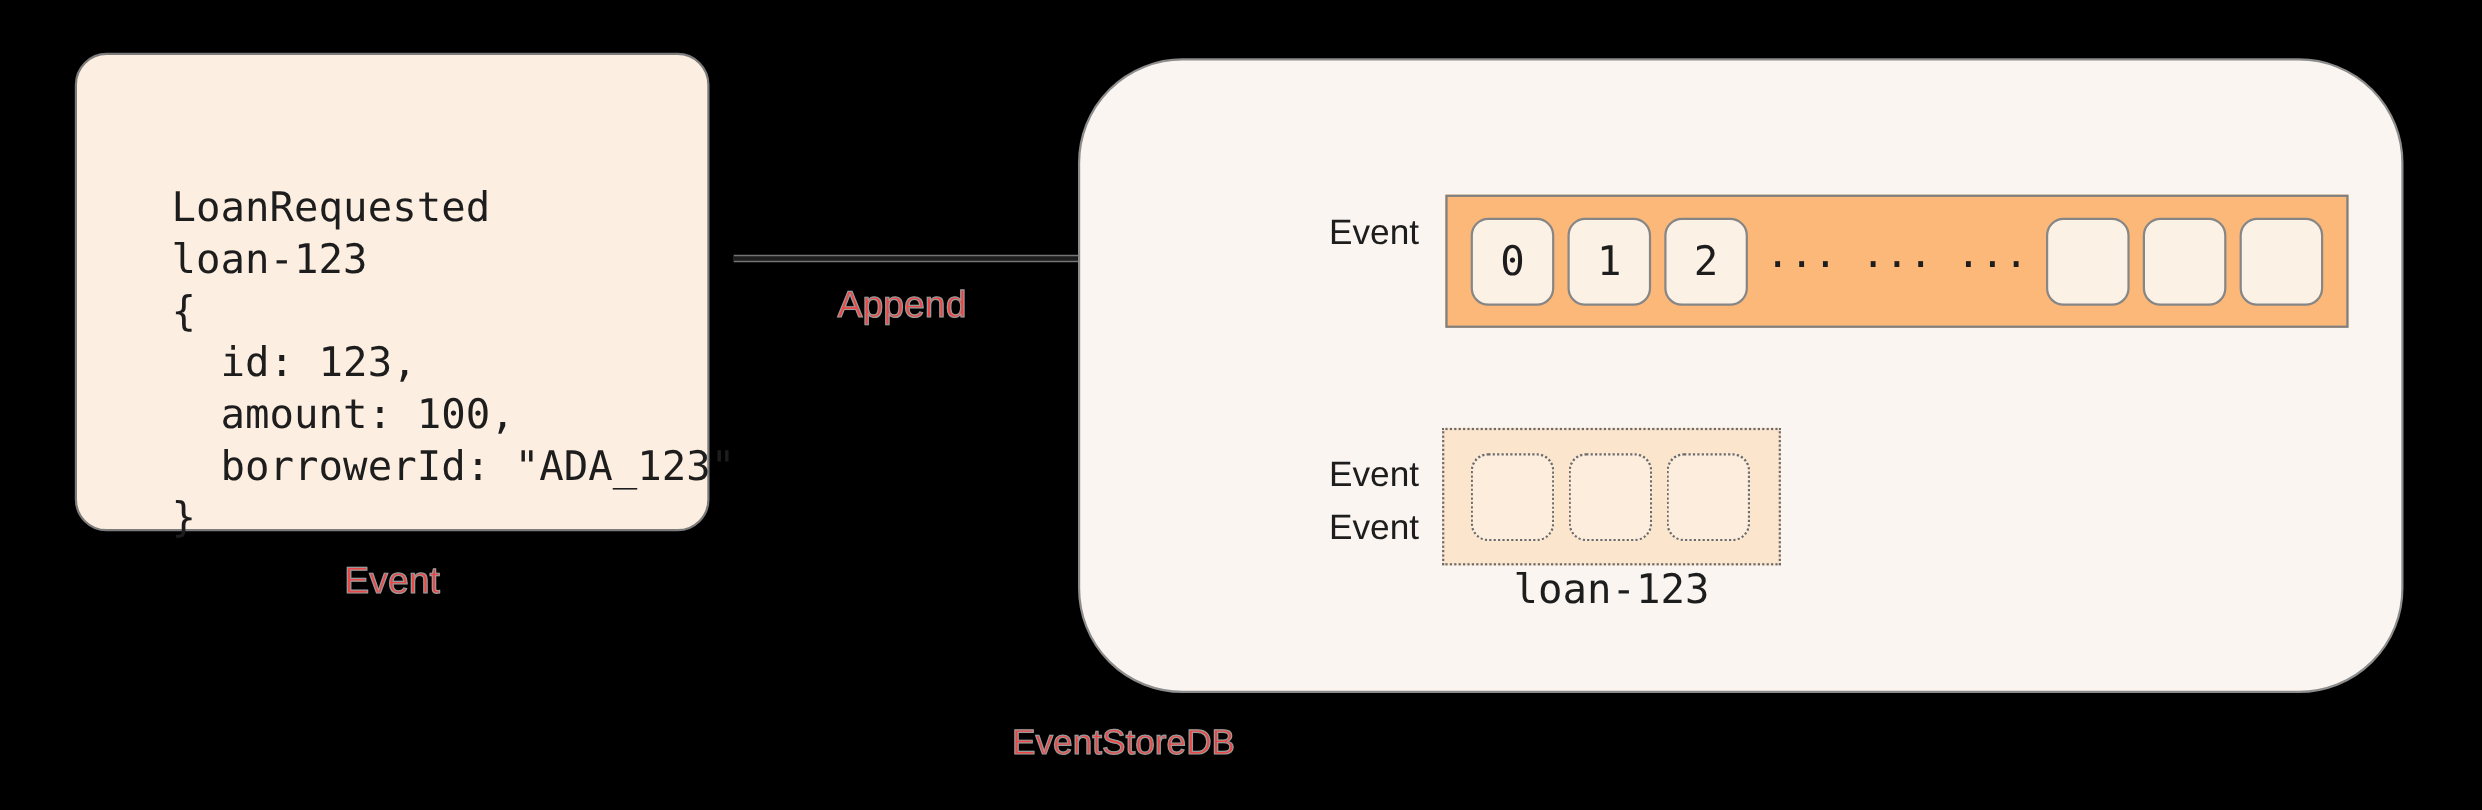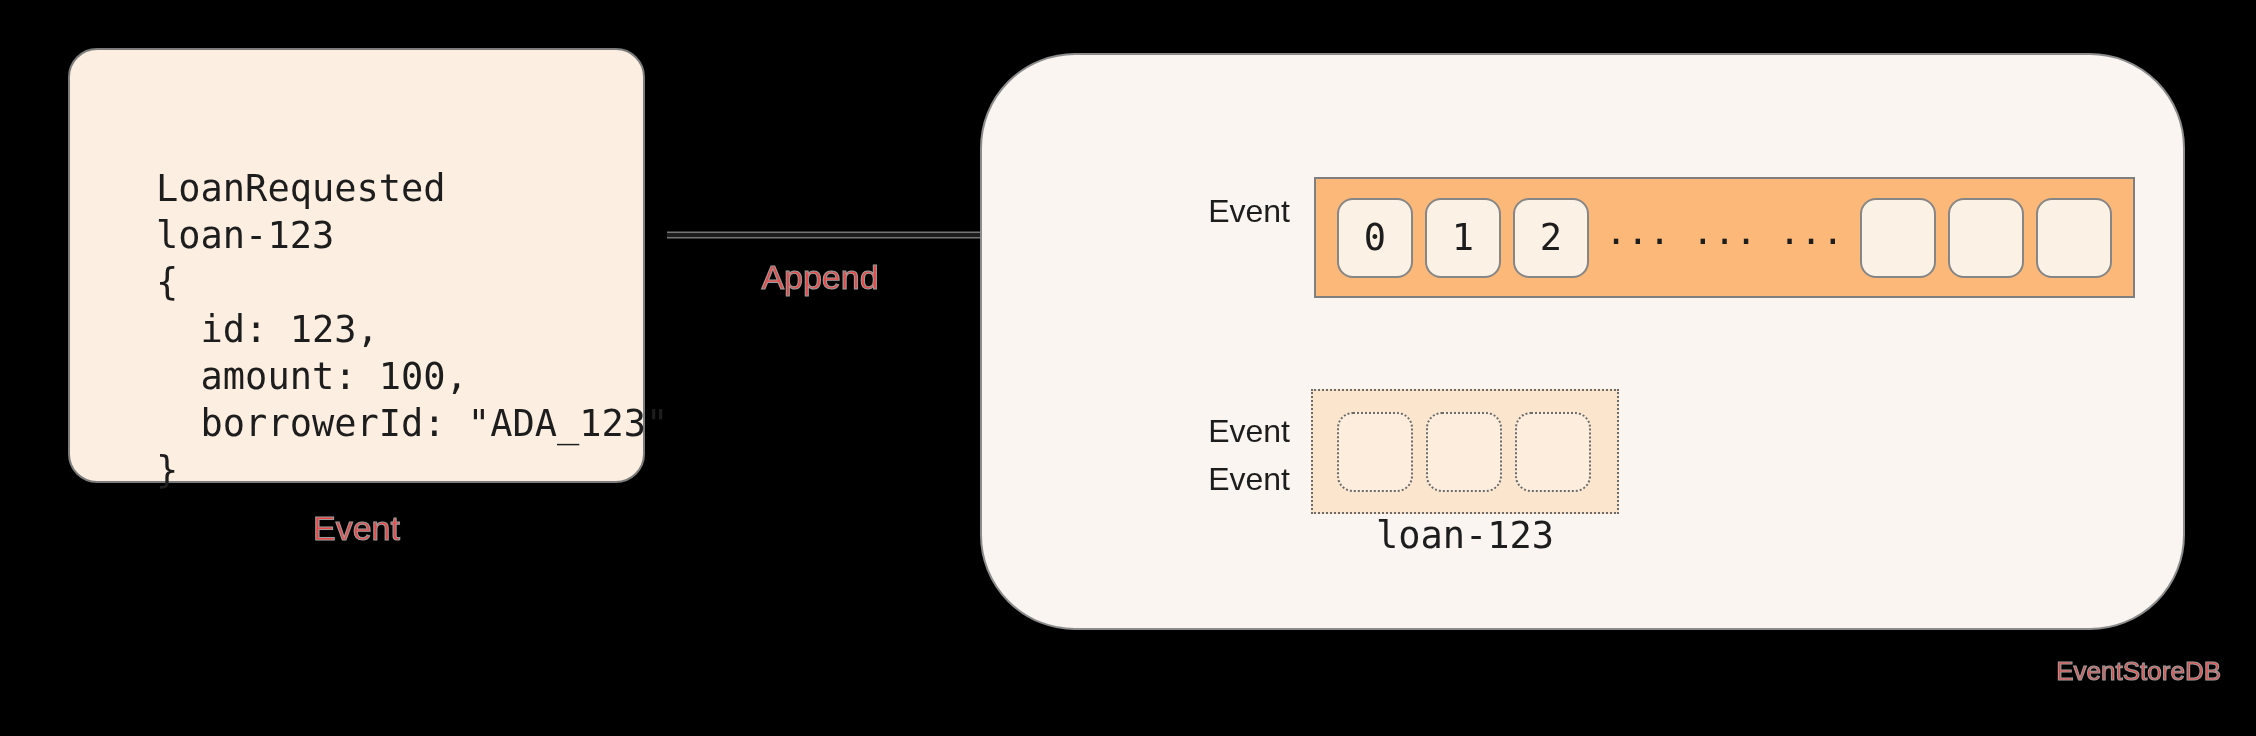--- a/index.html
+++ b/index.html
@@ -30,21 +30,21 @@
 
   
   #arrows{left:0;top:0;width:2256px;height:736px;pointer-events:none;}
   #arrows .halo{stroke:var(--halo);stroke-width:7;fill:none;opacity:.85;}
   #arrows .wire{stroke:var(--ink);stroke-width:4;fill:none;}
   #arrowhead path{fill:var(--ink);}
 
   
   #store{left:980px;top:53px;width:1205px;height:577px;border-radius:95px;
          background:var(--panel);border:2.5px solid var(--panel-border);box-sizing:border-box;}
-  #store-caption{left:1016px;top:656px;width:1205px;text-align:right;font-size:26px;}
+  #store-caption{left:920px;top:656px;width:1205px;text-align:left;font-size:32px;}
 
   .row-label{width:180px;text-align:right;font-size:32px;line-height:48px;color:var(--ink);}
   #log-label{left:128px;top:132px;}
   #stream-label{left:128px;top:352px;}
 
   #log-bar{left:332px;top:122px;width:821px;height:121px;background:var(--orange);
            border:2.5px solid var(--orange-border);box-sizing:border-box;
            display:flex;align-items:center;padding:0 21px;gap:12px;}
   .cell{width:76px;height:80px;border-radius:16px;background:var(--cell);
         border:2.5px solid var(--cell-border);box-sizing:border-box;flex:0 0 auto;

